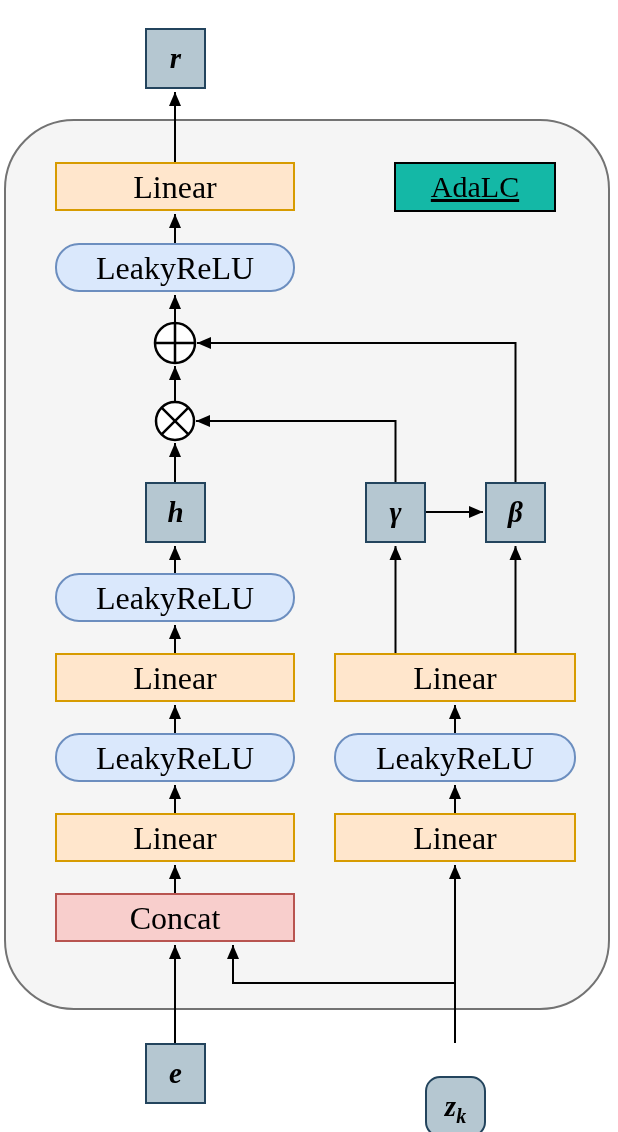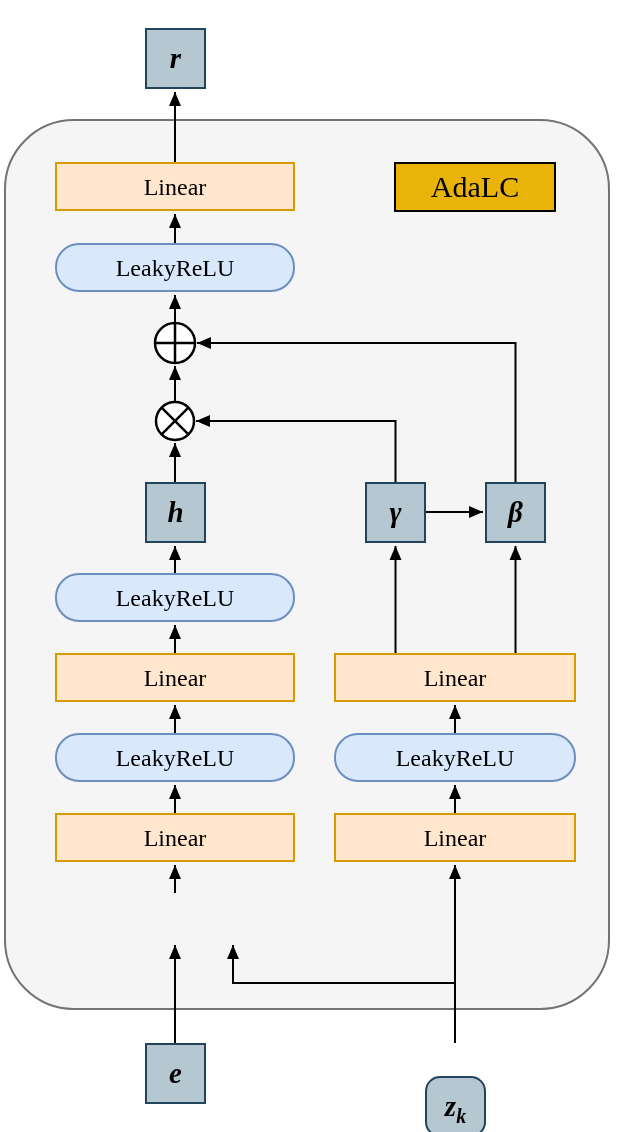--- a/index.html
+++ b/index.html
@@ -8,32 +8,32 @@
     font-family:"Liberation Serif", serif;color:#000;overflow:hidden;
   }
   .group{
     position:absolute;left:4px;top:119px;width:606px;height:891px;
     background:#F5F5F5;border:2px solid #737373;border-radius:70px;
     box-sizing:border-box;
   }
   .edges{position:absolute;left:0;top:0;width:618px;height:1132px;}
   .box{
     position:absolute;display:flex;align-items:center;justify-content:center;
-    box-sizing:border-box;border:2px solid #000;font-size:24px;line-height:1;
+    box-sizing:border-box;border:2px solid #000;font-size:32px;line-height:1;
     background:#fff;text-align:center;
   }
   .linear{background:#FFE6CC;border-color:#D79B00;}
   .relu{background:#DAE8FC;border-color:#6C8EBF;border-radius:24px;}
   .concat{background:#F8CECC;border-color:#B85450;}
   .tensor{
     background:#B5C7D1;border-color:#23445D;
     font-style:italic;font-weight:bold;font-size:29px;
   }
   .tensor sub{font-size:20px;line-height:0;}
-  .titlebox{background:#eab308;border-color:#000000;font-size:30px;}
+  .titlebox{background:#14b8a6;border-color:#000000;font-size:30px;text-decoration:underline;}
   
   .lcol{left:55px;width:240px;height:49px;}
   .rcol{left:334px;width:242px;height:49px;}
   .sq{width:61px;height:61px;}
 </style>
 </head>
 <body>
 
 <div class="canvas">
 
@@ -114,20 +114,23 @@
   </div>
   <div class="box linear lcol" style="top:653px;">
     <span>Linear</span>
   </div>
   <div class="box relu lcol" style="top:733px;">
     <span>LeakyReLU</span>
   </div>
   <div class="box linear lcol" style="top:813px;">
     <span>Linear</span>
   </div>
+  <div class="box concat lcol" style="top:893px;">
+    <span>Concat</span>
+  </div>
 
   <div class="box linear rcol" style="top:653px;">
     <span>Linear</span>
   </div>
   <div class="box relu rcol" style="top:733px;">
     <span>LeakyReLU</span>
   </div>
   <div class="box linear rcol" style="top:813px;">
     <span>Linear</span>
   </div>

